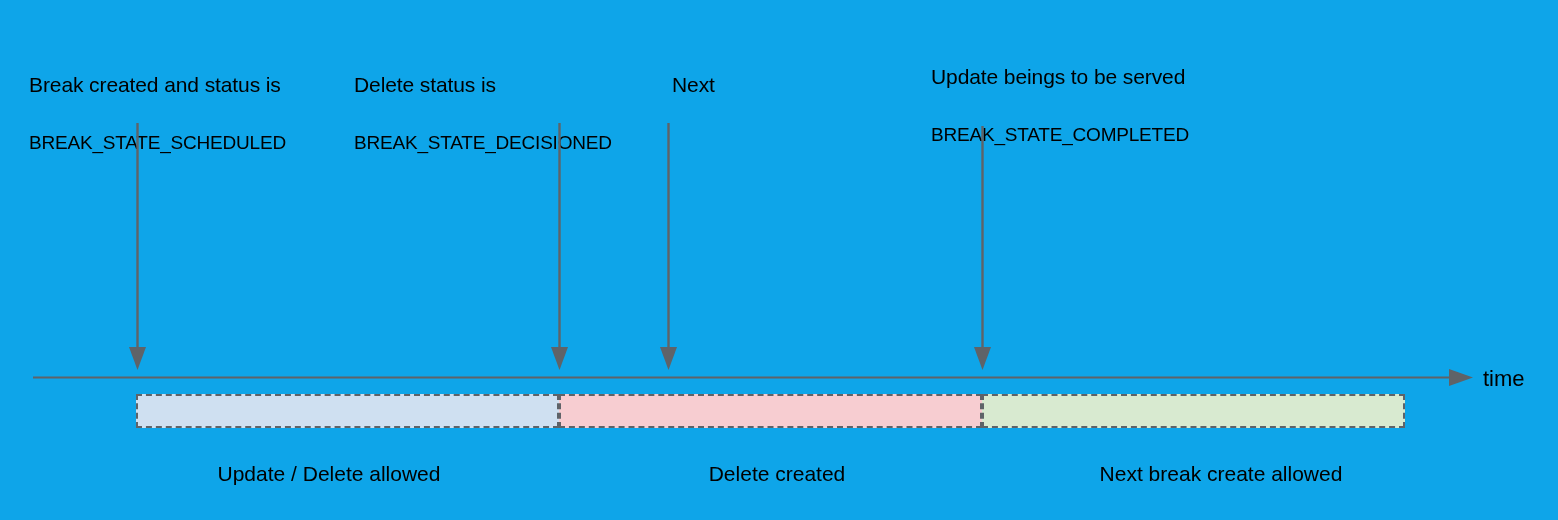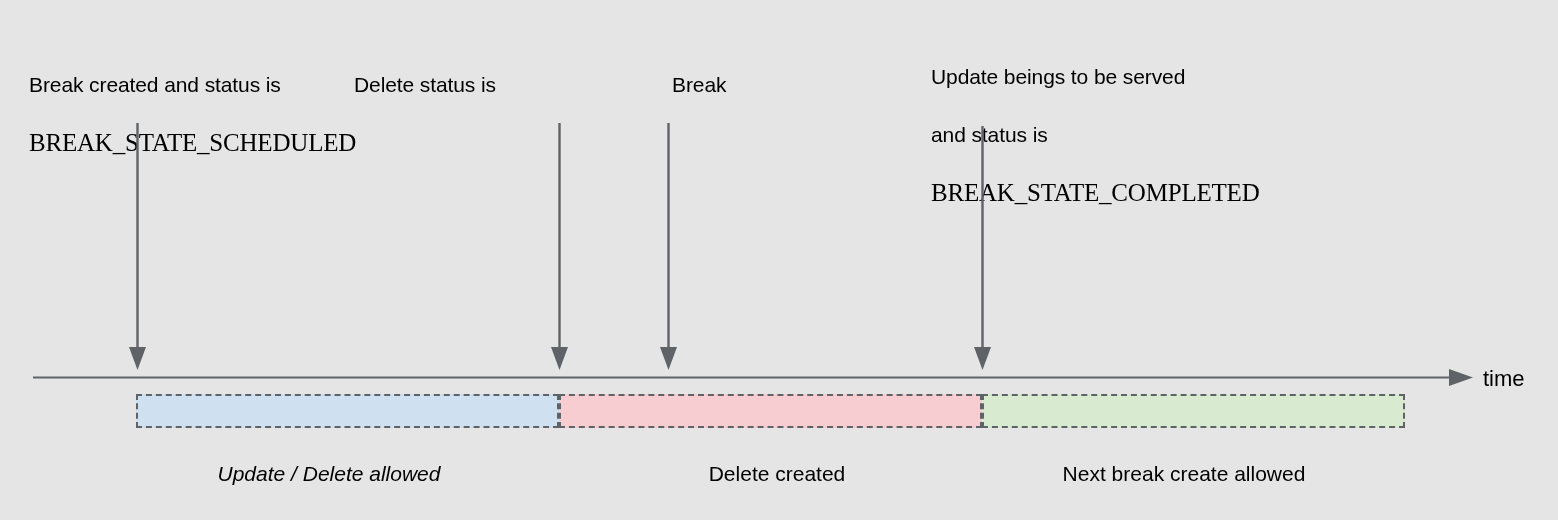--- a/index.html
+++ b/index.html
@@ -4,41 +4,41 @@
 <style>
   html, body {
     margin: 0;
     padding: 0;
     background: #ffffff;
   }
   #canvas {
     position: relative;
     width: 1558px;
     height: 520px;
-    background: #e5e5e5;
+    background: #0ea5e9;
     font-family: "Liberation Sans", sans-serif;
     overflow: hidden;
   }
 
   
   .annotation {
     position: absolute;
     color: #000000;
     line-height: 29px;
     white-space: pre-line;
   }
   .annotation .sans {
     font-family: "Liberation Sans", sans-serif;
     font-size: 21px;
     letter-spacing: -0.1px;
     display: block;
   }
   .annotation .mono {
-    font-family: Liberation Serif, serif;
-    font-size: 25px;
+    font-family: Liberation Sans, sans-serif;
+    font-size: 19px;
     letter-spacing: -0.2px;
     display: block;
   }
 
   
   .pointer {
     position: absolute;
   }
   .pointer svg { display: block; }
 
@@ -78,29 +78,29 @@
 
 <div id="canvas">
 
   <div class="annotation" style="left:29px; top:41px;">
     <span class="sans">Break created and status is</span>
     <span class="mono">BREAK_STATE_SCHEDULED</span>
   </div>
 
   <div class="annotation" style="left:354px; top:41px;">
     <span class="sans">Delete status is</span>
+    <span class="mono">BREAK_STATE_DECISIONED</span>
   </div>
 
   <div class="annotation" style="left:672px; top:41px;">
-    <span class="sans">Break</span>
+    <span class="sans">Next</span>
   </div>
 
   <div class="annotation" style="left:931px; top:33px;">
     <span class="sans">Update beings to be served</span>
-    <span class="sans">and status is</span>
     <span class="mono">BREAK_STATE_COMPLETED</span>
   </div>
 
   <div class="pointer" style="left:127px; top:123px;">
     <svg width="21" height="248" viewBox="0 0 21 248">
       <line x1="10.5" y1="0" x2="10.5" y2="229" stroke="#5f6368" stroke-width="2.4"></line>
       <path d="M10.5 247 L2 224 L19 224 Z" fill="#5f6368"></path>
     </svg>
   </div>
 
@@ -130,17 +130,17 @@
       <line x1="0" y1="8.5" x2="1418" y2="8.5" stroke="#5f6368" stroke-width="2.2"></line>
       <path d="M1440 8.5 L1416 0 L1416 17 Z" fill="#5f6368"></path>
     </svg>
   </div>
   <div class="axis-label" style="left:1483px; top:366px;">time</div>
 
   <div class="bar" style="left:136px; top:394px; width:423px; background:#cfe0f1;"></div>
   <div class="bar" style="left:559px; top:394px; width:423px; background:#f7cdd1;"></div>
   <div class="bar" style="left:982px; top:394px; width:423px; background:#d8ead0;"></div>
 
-  <div class="caption" style="left:329px; top:462px;font-style:italic;">Update / Delete allowed</div>
+  <div class="caption" style="left:329px; top:462px;">Update / Delete allowed</div>
   <div class="caption" style="left:777px; top:462px;">Delete created</div>
-  <div class="caption" style="left:1184px; top:462px;">Next break create allowed</div>
+  <div class="caption" style="left:1221px; top:462px;">Next break create allowed</div>
 
 </div>
 
 </body></html>

